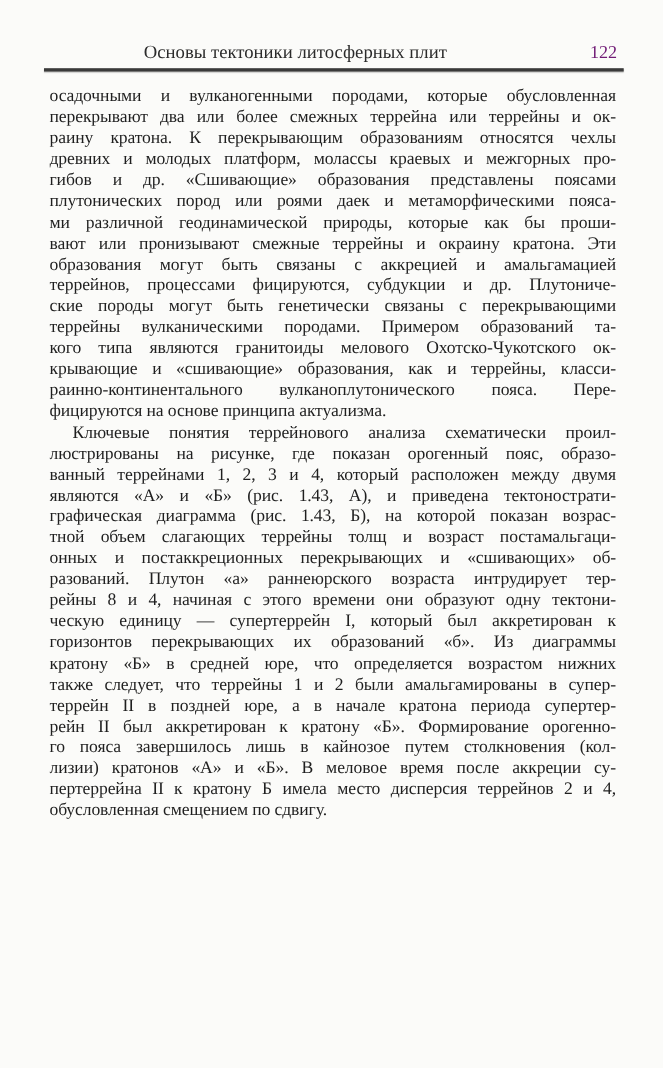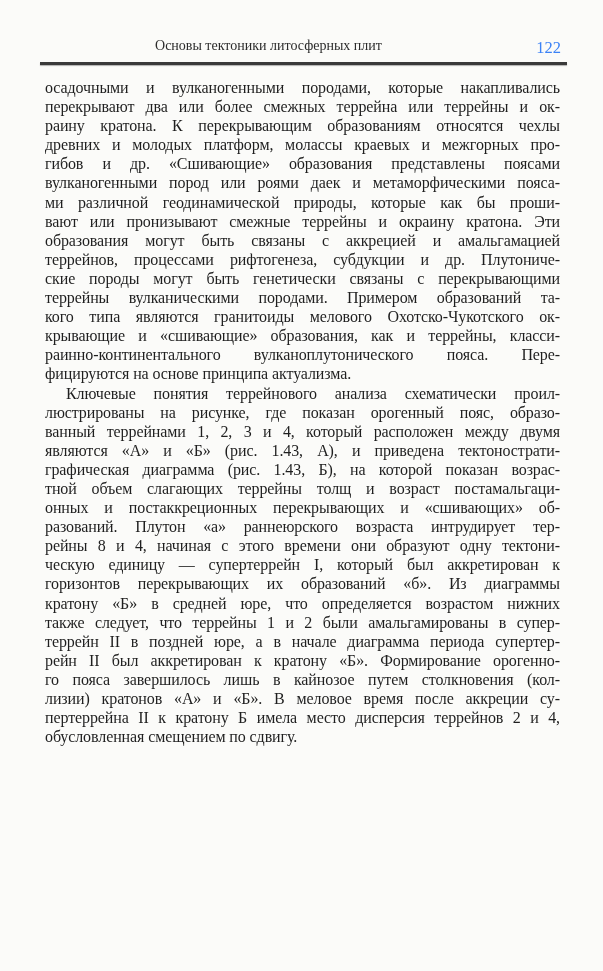--- a/index.html
+++ b/index.html
@@ -22,30 +22,30 @@
     top: 38px;
     left: 44px;
     right: 40px;
     height: 22px;
   }
   .header-title {
     position: absolute;
     left: 0;
     right: 70px;
     text-align: center;
-    font-size: 14px;
+    font-size: 17px;
     color: #2b2b2b;
     white-space: nowrap;
   }
   .page-number {
     position: absolute;
     right: 2px;
     top: 0;
     font-size: 16.5px;
-    color: #3b82f6;
+    color: #701a75;
     margin-left: 30px;
   }
   .header-rule {
     position: absolute;
     top: 62px;
     left: 40px;
     right: 36px;
     height: 3px;
     background: #3a3a3a;
     box-shadow: 0 1px 1px rgba(40,40,40,0.35);
@@ -81,30 +81,30 @@
 <body>
 
 <div class="page">
   <div class="header">
     <div class="header-title">Основы тектоники литосферных плит</div>
     <div class="page-number">122</div>
   </div>
   <div class="header-rule"></div>
   <div class="page-body">
       <div class="paragraph">
-        <div class="line">осадочными и вулканогенными породами, которые накапливались</div>
+        <div class="line">осадочными и вулканогенными породами, которые обусловленная</div>
         <div class="line">перекрывают два или более смежных террейна или террейны и ок-</div>
         <div class="line">раину кратона. К перекрывающим образованиям относятся чехлы</div>
         <div class="line">древних и молодых платформ, молассы краевых и межгорных про-</div>
         <div class="line">гибов и др. «Сшивающие» образования представлены поясами</div>
-        <div class="line">вулканогенными пород или роями даек и метаморфическими пояса-</div>
+        <div class="line">плутонических пород или роями даек и метаморфическими пояса-</div>
         <div class="line">ми различной геодинамической природы, которые как бы проши-</div>
         <div class="line">вают или пронизывают смежные террейны и окраину кратона. Эти</div>
         <div class="line">образования могут быть связаны с аккрецией и амальгамацией</div>
-        <div class="line">террейнов, процессами рифтогенеза, субдукции и др. Плутониче-</div>
+        <div class="line">террейнов, процессами фицируются, субдукции и др. Плутониче-</div>
         <div class="line">ские породы могут быть генетически связаны с перекрывающими</div>
         <div class="line">террейны вулканическими породами. Примером образований та-</div>
         <div class="line">кого типа являются гранитоиды мелового Охотско-Чукотского ок-</div>
         <div class="line">крывающие и «сшивающие» образования, как и террейны, класси-</div>
         <div class="line">раинно-континентального вулканоплутонического пояса. Пере-</div>
         <div class="line last">фицируются на основе принципа актуализма.</div>
       </div>
       <div class="paragraph">
         <div class="line indent">Ключевые понятия террейнового анализа схематически проил-</div>
         <div class="line">люстрированы на рисунке, где показан орогенный пояс, образо-</div>
@@ -112,21 +112,21 @@
         <div class="line">являются «А» и «Б» (рис. 1.43, А), и приведена тектонострати-</div>
         <div class="line">графическая диаграмма (рис. 1.43, Б), на которой показан возрас-</div>
         <div class="line">тной объем слагающих террейны толщ и возраст постамальгаци-</div>
         <div class="line">онных и постаккреционных перекрывающих и «сшивающих» об-</div>
         <div class="line">разований. Плутон «а» раннеюрского возраста интрудирует тер-</div>
         <div class="line">рейны 8 и 4, начиная с этого времени они образуют одну тектони-</div>
         <div class="line">ческую единицу — супертеррейн I, который был аккретирован к</div>
         <div class="line">горизонтов перекрывающих их образований «б». Из диаграммы</div>
         <div class="line">кратону «Б» в средней юре, что определяется возрастом нижних</div>
         <div class="line">также следует, что террейны 1 и 2 были амальгамированы в супер-</div>
-        <div class="line">террейн II в поздней юре, а в начале диаграмма периода супертер-</div>
+        <div class="line">террейн II в поздней юре, а в начале кратона периода супертер-</div>
         <div class="line">рейн II был аккретирован к кратону «Б». Формирование орогенно-</div>
         <div class="line">го пояса завершилось лишь в кайнозое путем столкновения (кол-</div>
         <div class="line">лизии) кратонов «А» и «Б». В меловое время после аккреции су-</div>
         <div class="line">пертеррейна II к кратону Б имела место дисперсия террейнов 2 и 4,</div>
         <div class="line last">обусловленная смещением по сдвигу.</div>
       </div>
     </div>
 </div>
 
 </body></html>

